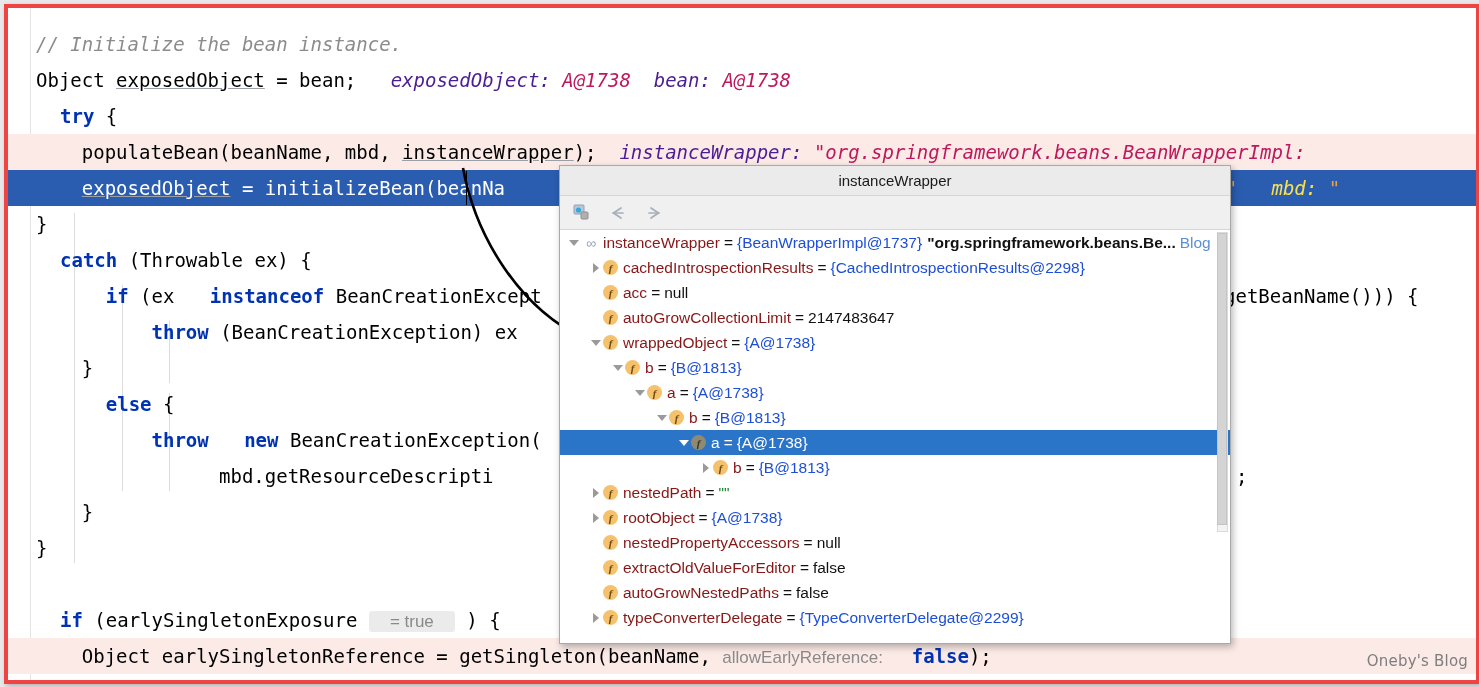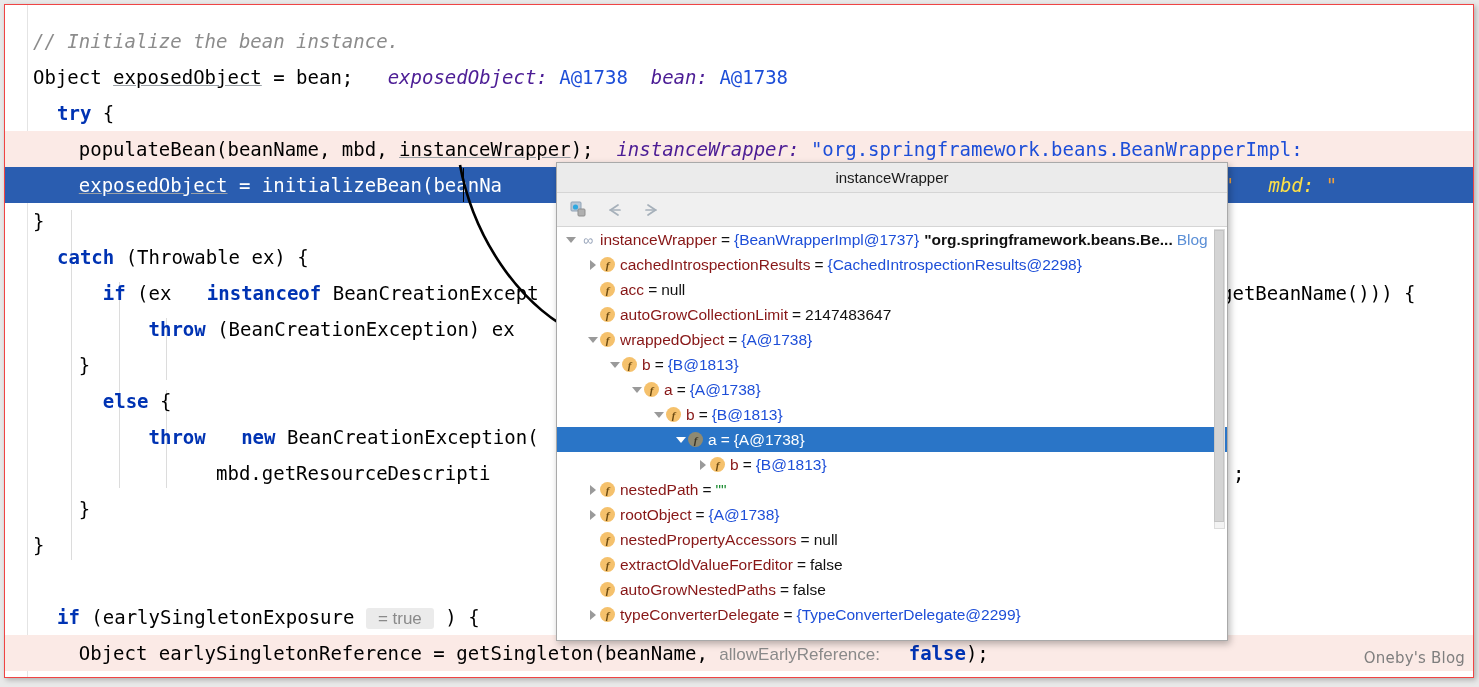--- a/index.html
+++ b/index.html
@@ -14,21 +14,21 @@
     width:1479px;height:687px;
     overflow:hidden;
     background:#e9e9e9;
   }
   
   .editor-frame{
     position:absolute;
     left:4px;top:4px;
     width:1468px;height:672px;
     background:#ffffff;
-    border:1px solid #ef4444;
+    border:4px solid #ef4444;
     box-shadow:2px 2px 5px rgba(0,0,0,0.25);
     overflow:hidden;
   }
   .gutter-line{
     position:absolute;left:22px;top:0;width:1px;height:672px;background:#e4e4e4;
   }
   
   .code{
     position:absolute;left:0;top:0;width:1468px;height:672px;
     font-family:"DejaVu Sans Mono","Liberation Mono",monospace;
@@ -45,30 +45,30 @@
   }
   .line.hl-pink{background:#fbeae6;}
   .line.hl-blue{background:#2a5db0;color:#ffffff;}
   .indent-guide{
     position:absolute;width:1px;background:#dcdcdc;
   }
   .kw{color:#0033b3;font-weight:bold;margin-left:24px;}
   .cmt{color:#8c8c8c;font-style:italic;}
   .und{text-decoration:underline;text-decoration-color:#9aa0a6;}
   .hint{color:#4c1d95;font-style:italic;}
-  .hintv{color:#1d4ed8;}
+  .hintv{color:#be185d;font-style:italic;}
   .hint-b{color:#fde047;font-style:italic;}
   .hintv-b{color:#f0a13c;font-style:italic;}
   .inl{
     font-family:"Liberation Sans",sans-serif;
     font-size:17px;font-style:normal;
     color:#8a8a8a;
     background:#ebebeb;
     border-radius:3px;
-    padding:1px 12px;
+    padding:1px 21px;
   }
   .inline-hint-sans{
     font-family:"Liberation Sans",sans-serif;
     font-size:17px;
     color:#8a8a8a;
     font-style:normal;
   }
   .caret{
     position:absolute;width:1px;background:#000;
   }

